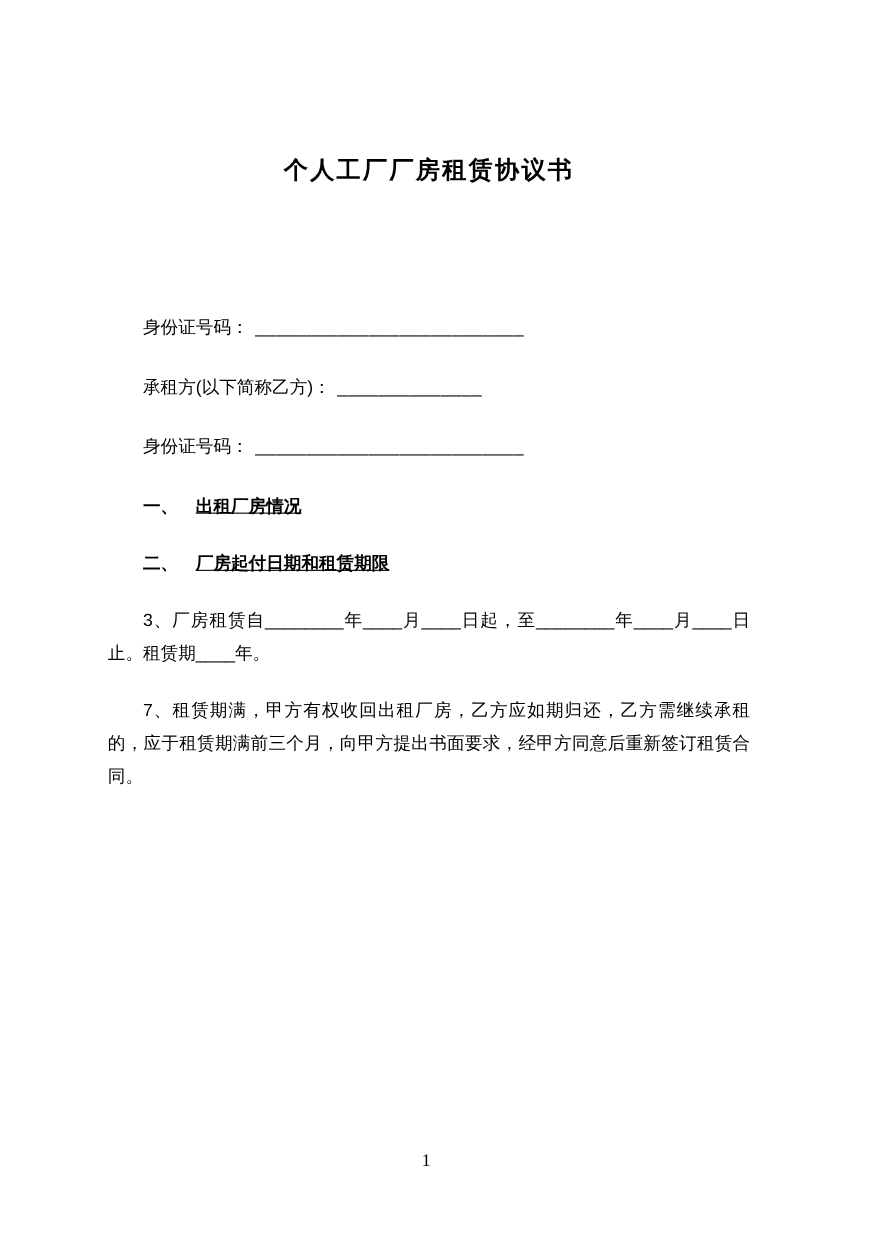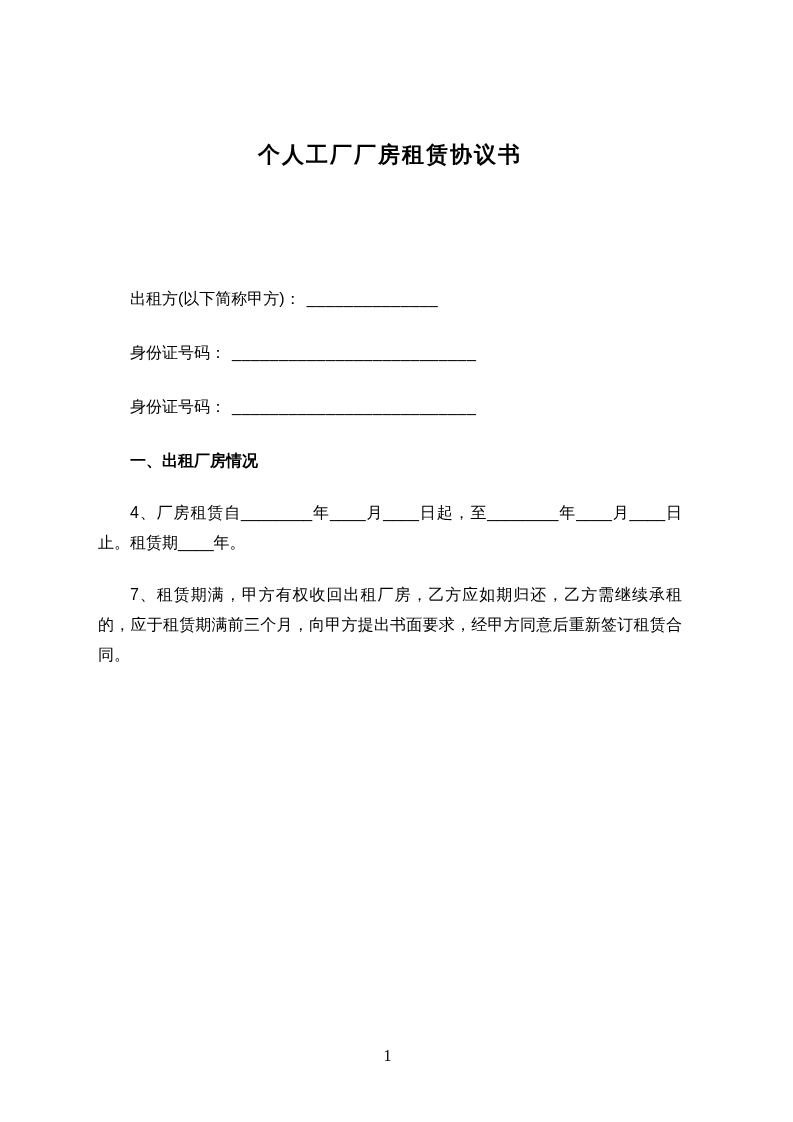--- a/index.html
+++ b/index.html
@@ -47,61 +47,66 @@
     text-align: justify;
   }
   .section-heading {
     margin: 0 0 22px 0;
     font-size: 16px;
     line-height: 30px;
     font-weight: bold;
     text-indent: 2em;
   }
   .section-heading .h-text {
+    margin-left: 16px;
+    text-decoration: underline;
   }
   .page-number {
     position: absolute;
     top: 1046px;
     left: 0;
     right: 0;
     text-align: center;
     font-family: "Liberation Serif", "DejaVu Serif", serif;
     font-size: 16px;
     line-height: 20px;
   }
 </style>
 </head>
 <body>
 
 <div class="page">
   <div class="content">
 
     <h1 class="doc-title">个人工厂厂房租赁协议书</h1>
 
-    <p class="party-line">
-      <span>出租方(以下简称甲方)：</span><span class="blank">______________</span>
-    </p>
 
     <p class="party-line">
       <span>身份证号码：</span><span class="blank">__________________________</span>
     </p>
 
+    <p class="party-line">
+      <span>承租方(以下简称乙方)：</span><span class="blank">______________</span>
+    </p>
 
     <p class="party-line">
       <span>身份证号码：</span><span class="blank">__________________________</span>
     </p>
 
 
     <p class="section-heading">
       <span>一、</span><span class="h-text">出租厂房情况</span>
     </p>
 
 
+    <p class="section-heading">
+      <span>二、</span><span class="h-text">厂房起付日期和租赁期限</span>
+    </p>
 
 
-    <p class="body-para">4、厂房租赁自________年____月____日起，至________年____月____日止。租赁期____年。</p>
+    <p class="body-para">3、厂房租赁自________年____月____日起，至________年____月____日止。租赁期____年。</p>
 
     <p class="body-para">7、租赁期满，甲方有权收回出租厂房，乙方应如期归还，乙方需继续承租的，应于租赁期满前三个月，向甲方提出书面要求，经甲方同意后重新签订租赁合同。</p>
 
   </div>
 
   <div class="page-number">1</div>
 </div>
 
 </body></html>

